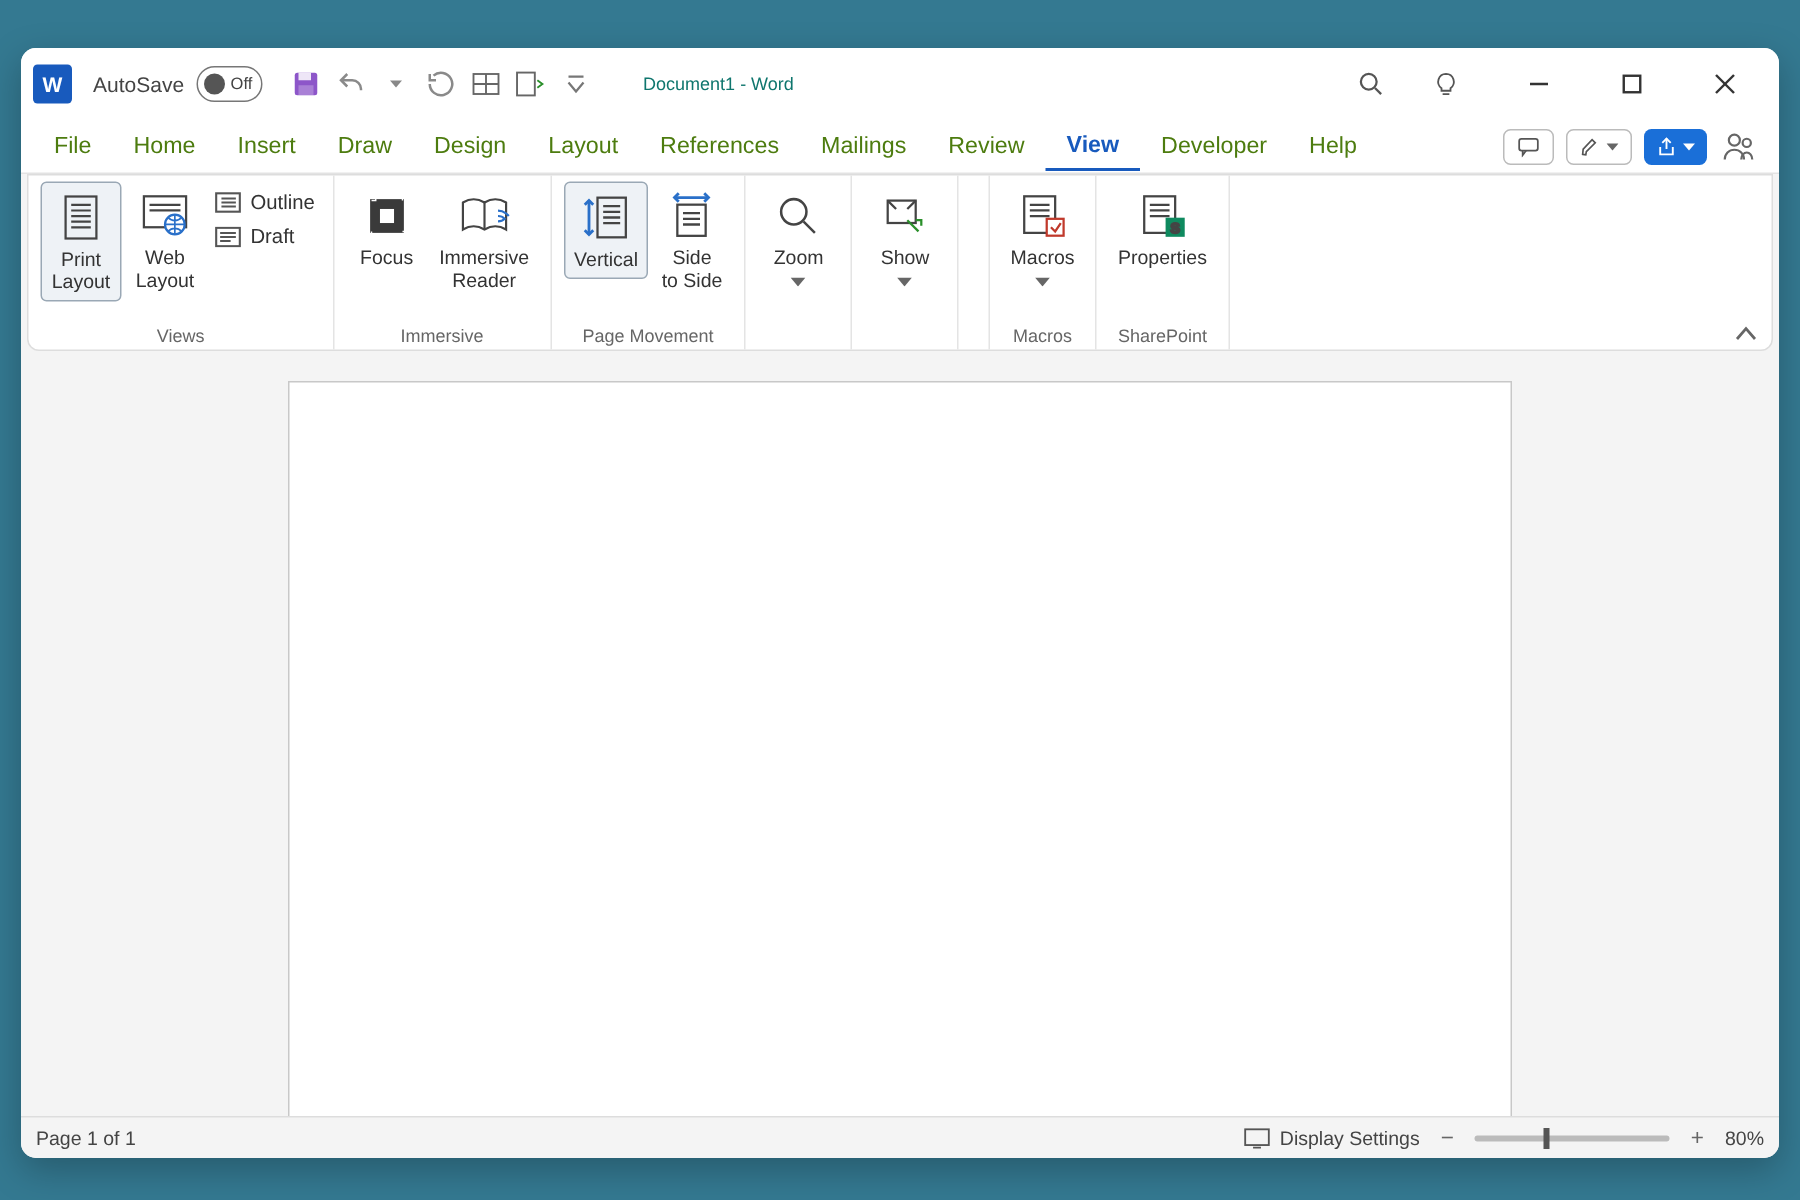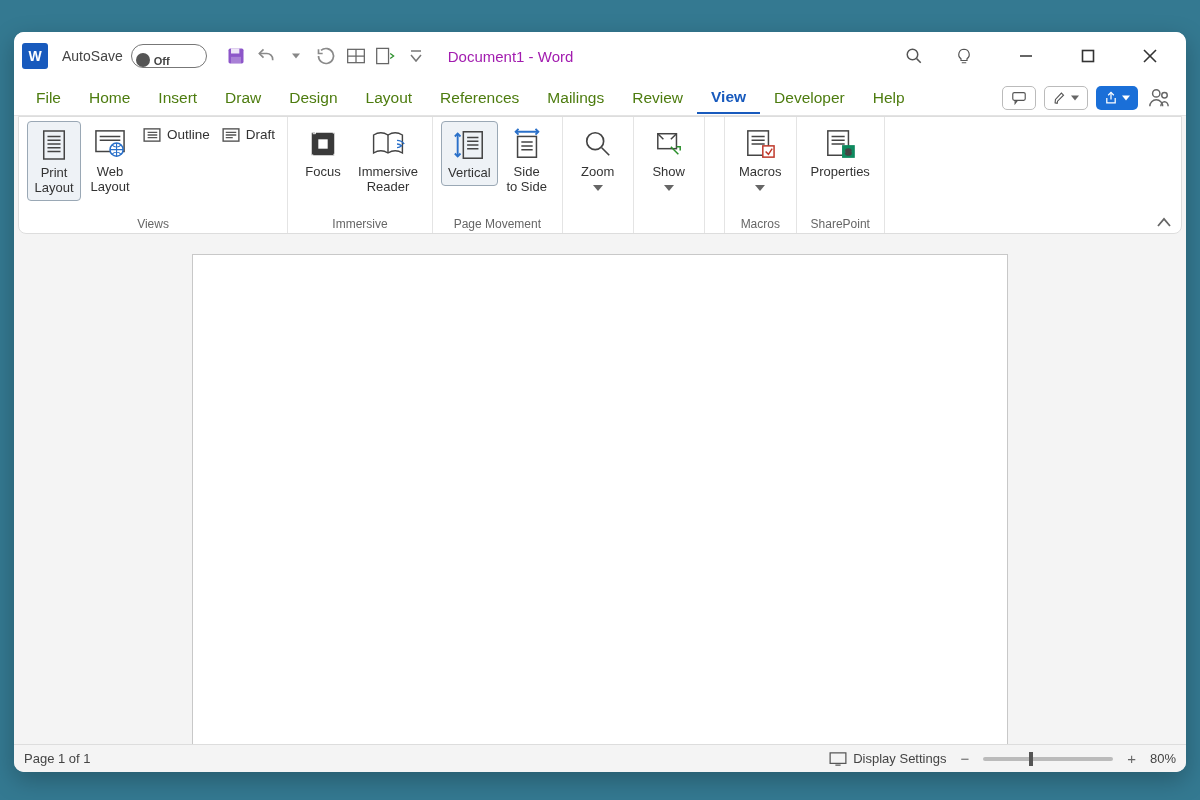--- a/index.html
+++ b/index.html
@@ -2,25 +2,25 @@
 <html><head>
 <meta charset="utf-8">
 <style>
 * { margin:0; padding:0; box-sizing:border-box; font-family:"Segoe UI",Arial,sans-serif; }
 body { background:#347991; width:1200px; height:800px; overflow:hidden; }
 .win { position:absolute; left:14px; top:32px; width:1172px; height:740px; background:#f4f4f4; border-radius:10px; box-shadow:0 8px 24px rgba(0,0,0,.25); display:flex; flex-direction:column; overflow:hidden; }
 
 .titlebar { height:48px; background:#fff; display:flex; align-items:center; padding:0 8px; gap:6px; font-size:14px; color:#444; }
 .brand { width:26px; height:26px; background:#185abd; border-radius:3px; display:flex; align-items:center; justify-content:center; color:#fff; font-weight:700; font-size:14px; margin-right:8px;}
 .autosave { display:flex; align-items:center; gap:8px; font-size:14px; }
-.pill { width:76px; height:24px; border:1.5px solid #777; border-radius:12px; display:flex; align-items:flex-end; padding:0 4px; gap:4px; font-size:11px;font-weight:bold;}
+.pill { width:44px; height:24px; border:1.5px solid #777; border-radius:12px; display:flex; align-items:center; padding:0 4px; gap:4px; font-size:11px;}
 .dot { width:14px; height:14px; border-radius:50%; background:#555;}
 .qat { display:flex; align-items:center; gap:4px; margin-left:10px;}
 .qbtn { width:26px; height:26px; display:flex; align-items:center; justify-content:center; color:#555; border-radius:4px;}
-.title { margin-left:13px; font-size:15px; color:#a21caf; }
+.title { margin-left:26px; font-size:12px; color:#0f766e; }
 .spacer { flex:1; }
 .titlectrl { display:flex; align-items:center; gap:18px; padding-right:6px;}
 .wbtn { width:44px; height:40px; display:flex; align-items:center; justify-content:center; color:#444;}
 
 .tabs { height:36px; background:#fff; display:flex; align-items:center; padding:0 8px; gap:0; font-size:15.5px; border-bottom:1px solid #e3e3e3; }
 .tab { padding:6px 14px; color:#4d7c0f; cursor:pointer;}
 .tab.active { color:#185abd; border-bottom:2.5px solid #185abd; font-weight:600;}
 .tabspace{flex:1;}
 .tright{display:flex;align-items:center;gap:8px;padding-right:6px;}
 .outlinebtn{border:1.2px solid #bbb;border-radius:5px;padding:4px 8px;display:flex;align-items:center;gap:4px;color:#444;font-size:13px;}
@@ -29,21 +29,21 @@
 
 .ribbon { background:#fff; border:1px solid #ddd; border-radius:0 0 8px 8px; margin:0 4px 4px 4px; display:flex; position:relative; height:118px;}
 .grp{display:flex;flex-direction:column;align-items:center;border-right:1px solid #e4e4e4;padding:4px 8px 2px 8px;}
 .grp:last-child{border-right:none;}
 .grpbtns{display:flex;gap:2px;align-items:flex-start;height:92px;}
 .grplabel{font-size:12px;color:#666;margin-top:auto;}
 .bigbtn{display:flex;flex-direction:column;align-items:center;justify-content:flex-start;padding:4px 6px;min-width:54px;border-radius:4px;gap:2px;}
 .bigbtn .ico{height:38px;display:flex;align-items:center;justify-content:center;}
 .bigbtn .lbl{font-size:13px;color:#333;text-align:center;line-height:1.15;}
 .bigbtn.sel{background:#eef2f6;border:1px solid #9aa8b5;}
-.stackcol{display:flex;flex-direction:row;gap:4px;padding-top:4px;justify-content:center;}
+.stackcol{display:flex;flex-direction:column;gap:4px;padding-top:4px;justify-content:center;}
 .minibtn{display:flex;align-items:center;gap:6px;font-size:13.5px;color:#333;padding:2px 4px;}
 .caret{width:10px;height:6px;display:inline-block;}
 .collapse{position:absolute;right:10px;bottom:6px;color:#666;}
 
 .docarea{flex:1;background:#f4f4f4;display:flex;justify-content:center;overflow:hidden;}
 .page{width:816px;margin-top:16px;background:#fff;border:1px solid #c8c8c8;height:600px;}
 
 .status{height:28px;background:#f4f4f4;border-top:1px solid #ddd;display:flex;align-items:center;font-size:13px;color:#444;padding:0 10px;gap:10px;}
 .status .spacer{flex:1;}
 .slider{width:130px;height:4px;background:#bbb;position:relative;border-radius:2px;}

